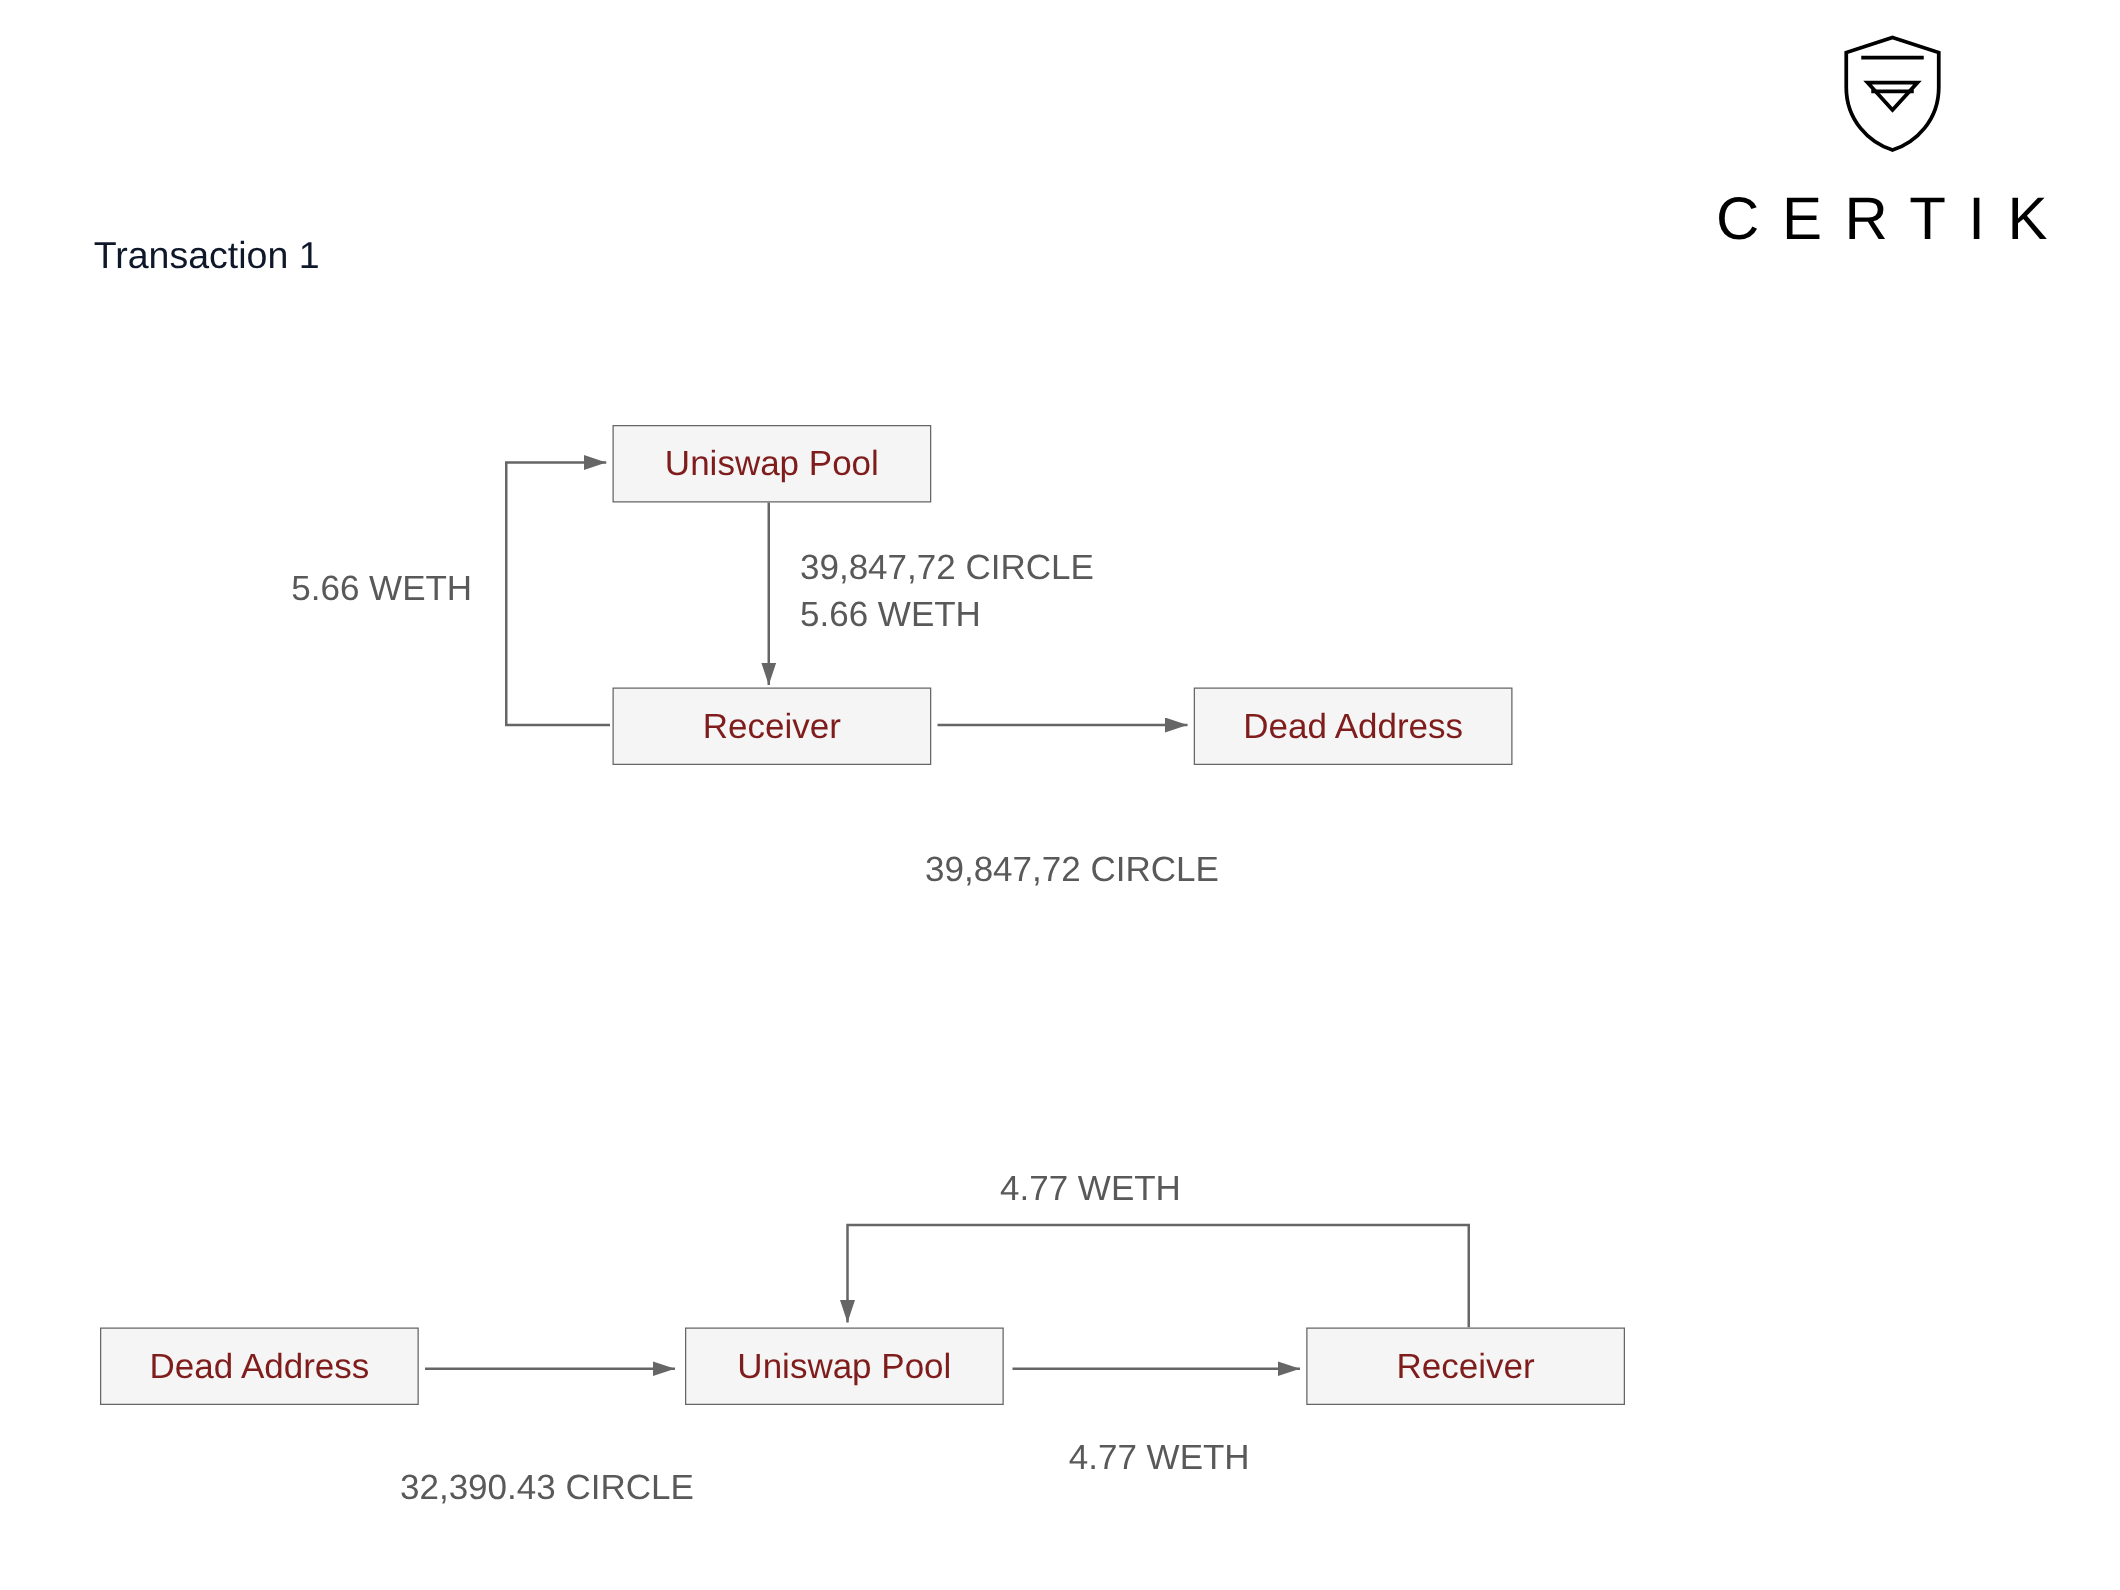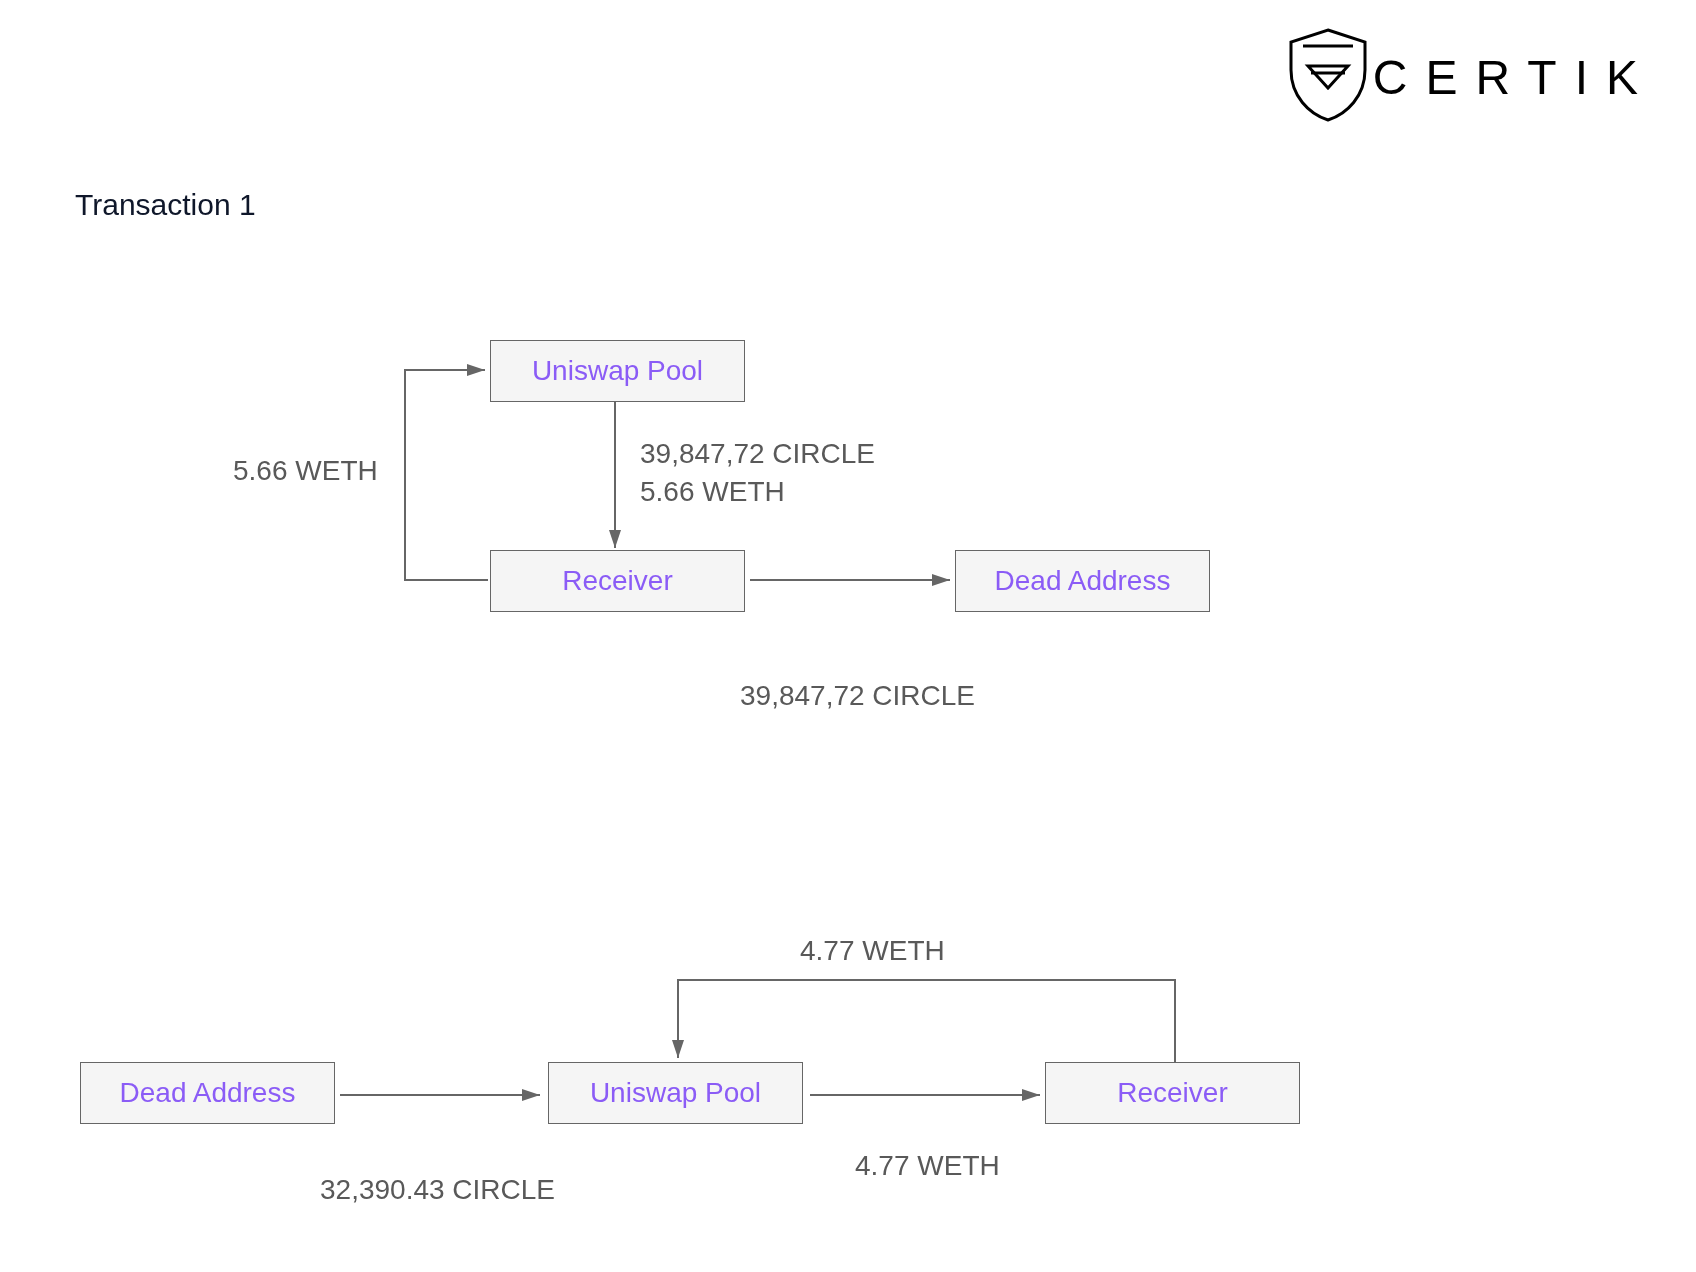--- a/index.html
+++ b/index.html
@@ -10,41 +10,43 @@
     font-family: Arial, Helvetica, sans-serif;
     position: relative;
     overflow: hidden;
   }
   .logo {
     position: absolute;
     top: 28px;
     right: 40px;
     display: flex;
     align-items: center;
+    gap: 20px;
+    flex-direction: column;
   }
   .logo-text {
     font-size: 48px;
     letter-spacing: 18px;
     color: #000;
     font-weight: 400;
   }
   .tx-header {
     color: #0f172a;
     font-size: 30px;
     line-height: 1.35;
   }
   .node {
     position: absolute;
     background: #f5f5f5;
     border: 1px solid #666;
     display: flex;
     align-items: center;
     justify-content: center;
     font-size: 28px;
-    color: #8b5cf6;
+    color: #7f1d1d;
   }
   .label {
     position: absolute;
     color: #595959;
     font-size: 28px;
     white-space: nowrap;
   }
   svg.edges {
     position: absolute;
     top: 0;

